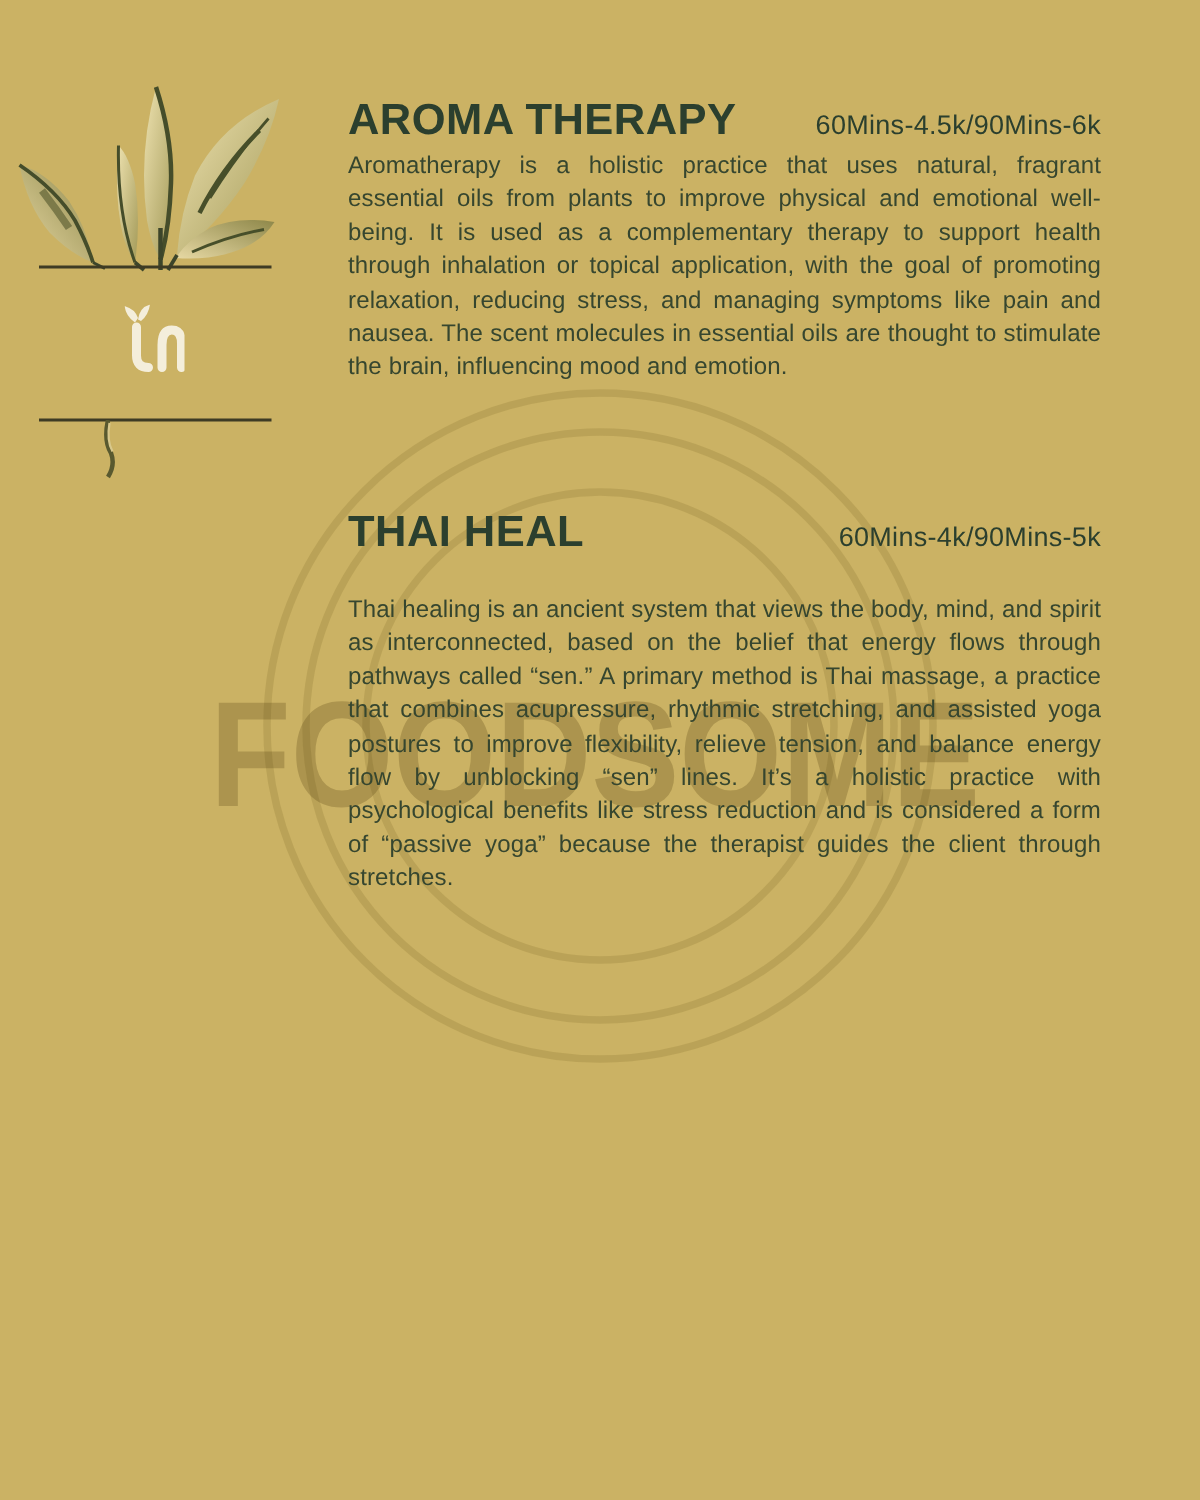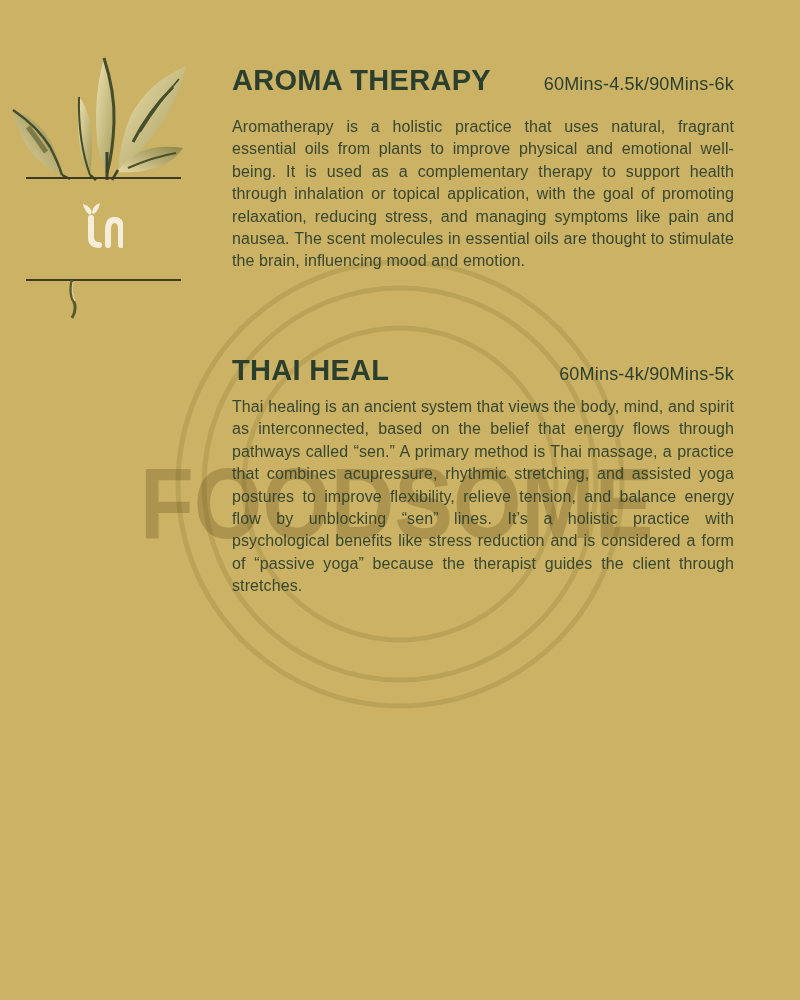--- a/index.html
+++ b/index.html
@@ -77,22 +77,22 @@
   }
   .section-body {
     font-size: 16px;
     line-height: 22.4px;
     color: #36462f;
     text-align: justify;
     letter-spacing: 0.1px;
   }
 
   .header-1 { position: absolute; left: 232px; top: 64px;  width: 502px; z-index: 3; }
-  .body-1   { position: absolute; left: 232px; top: 116px; width: 502px; height: 158px; z-index: 3; }
-  .header-2 { position: absolute; left: 232px; top: 354px; width: 502px; z-index: 3; }
+  .body-1   { position: absolute; left: 232px; top: 100px; width: 502px; height: 158px; z-index: 3; }
+  .header-2 { position: absolute; left: 232px; top: 339px; width: 502px; z-index: 3; }
   .body-2   { position: absolute; left: 232px; top: 396px; width: 502px; height: 203px; z-index: 3; }
 </style>
 </head>
 <body>
 
 <div class="canvas">
 
   <svg class="rings" width="800" height="1000" viewBox="0 0 800 1000">
     <g fill="none" stroke="#8f7b36" stroke-opacity="0.28" stroke-width="5">
       <circle cx="400" cy="484" r="156"></circle>

